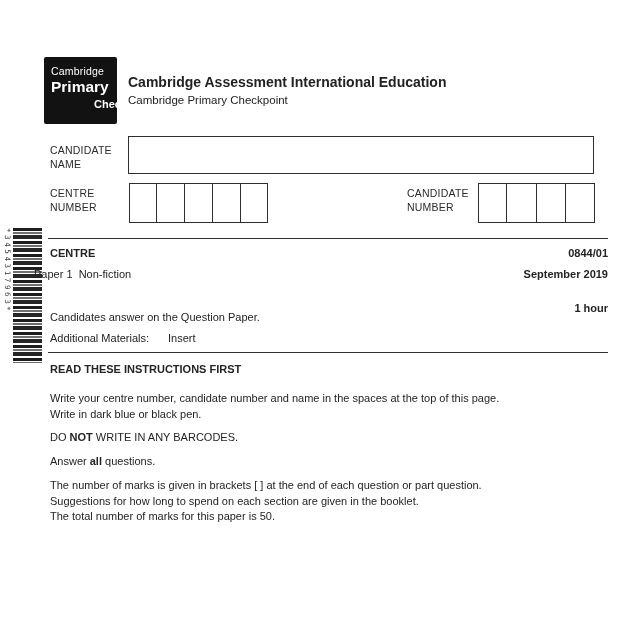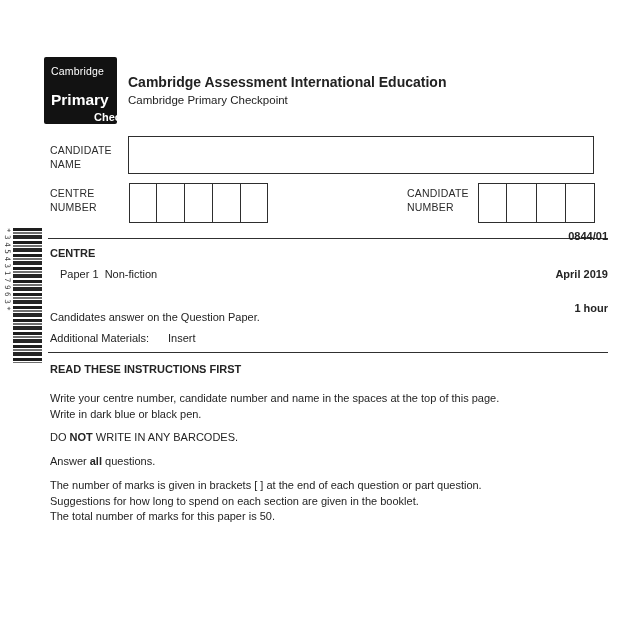--- a/index.html
+++ b/index.html
@@ -27,21 +27,21 @@
       #ffffff 11px, #ffffff 13px
     );
   }
 
   
   .logo {
     position: absolute; left: 44px; top: 57px; width: 73px; height: 67px;
     background: #121212; color: #ffffff; padding: 8px 12px 0 7px; border-radius: 2px;
   }
   .logo-line1 { font-size: 10.5px; font-weight: 400; letter-spacing: 0.2px; }
-  .logo-line2 { font-size: 15.5px; font-weight: 700; margin-top: 14px; }
+  .logo-line2 { font-size: 15.5px; font-weight: 700; margin-top: 1px; }
   .logo-line3 { font-size: 11px;   font-weight: 700; margin-top: 2px; margin-left: 43px; }
   .org { position: absolute; left: 128px; top: 74px; }
   .org-name { font-size: 14px; font-weight: 700; }
   .org-programme { font-size: 11.5px; margin-top: 4px; }
 
   
   .field-label { position: absolute; font-size: 10.5px; line-height: 14px; color: #2b2b2b; letter-spacing: 0.2px; }
   .name-box {
     position: absolute; left: 128px; top: 136px; width: 466px; height: 38px;
     border: 1.6px solid #2e2e2e; background: #ffffff;
@@ -110,24 +110,24 @@
   <div class="cells cand-cells" style="left:478px; top:183px;">
     <div class="cell"></div>
     <div class="cell"></div>
     <div class="cell"></div>
     <div class="cell"></div>
   </div>
 
   <div class="rule" style="top:238px;"></div>
 
   <div class="txt b" style="left:50px; top:247px;">CENTRE</div>
-  <div class="txt b right" style="top:230px;">0844/01</div>
+  <div class="txt b right" style="top:247px;">0844/01</div>
 
-  <div class="txt" style="left:60px; top:268px;">Paper 1  Non-fiction</div>
-  <div class="txt b right" style="top:268px;">April 2019</div>
+  <div class="txt" style="left:34px; top:268px;">Paper 1  Non-fiction</div>
+  <div class="txt b right" style="top:268px;">September 2019</div>
 
   <div class="txt b right" style="top:288px;margin-top:14px;">1 hour</div>
 
   <div class="txt" style="left:50px; top:311px;">Candidates answer on the Question Paper.</div>
 
   <div class="txt" style="left:50px; top:332px;">Additional Materials:</div>
   <div class="txt" style="left:168px; top:332px;">Insert</div>
 
   <div class="rule" style="top:352px;"></div>
 

